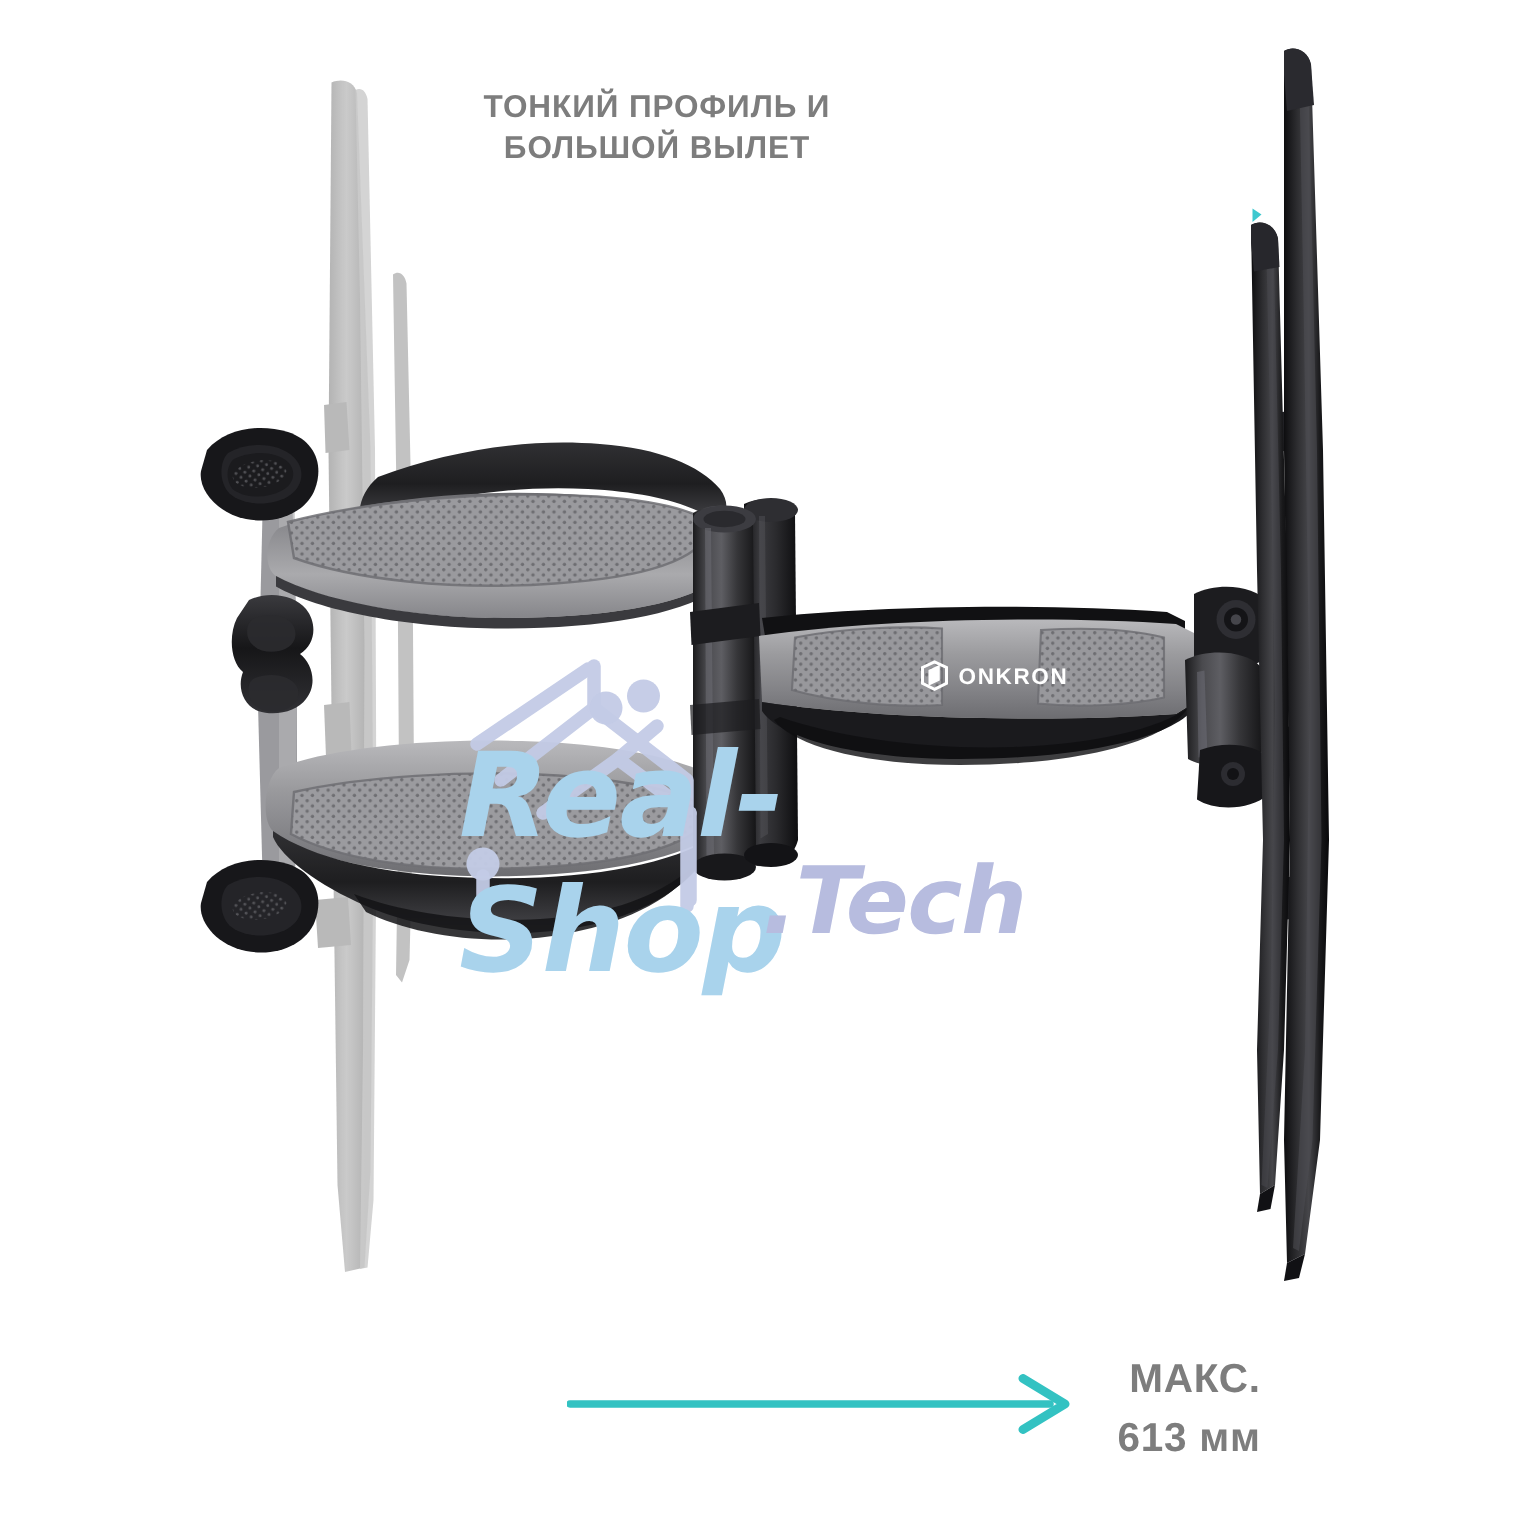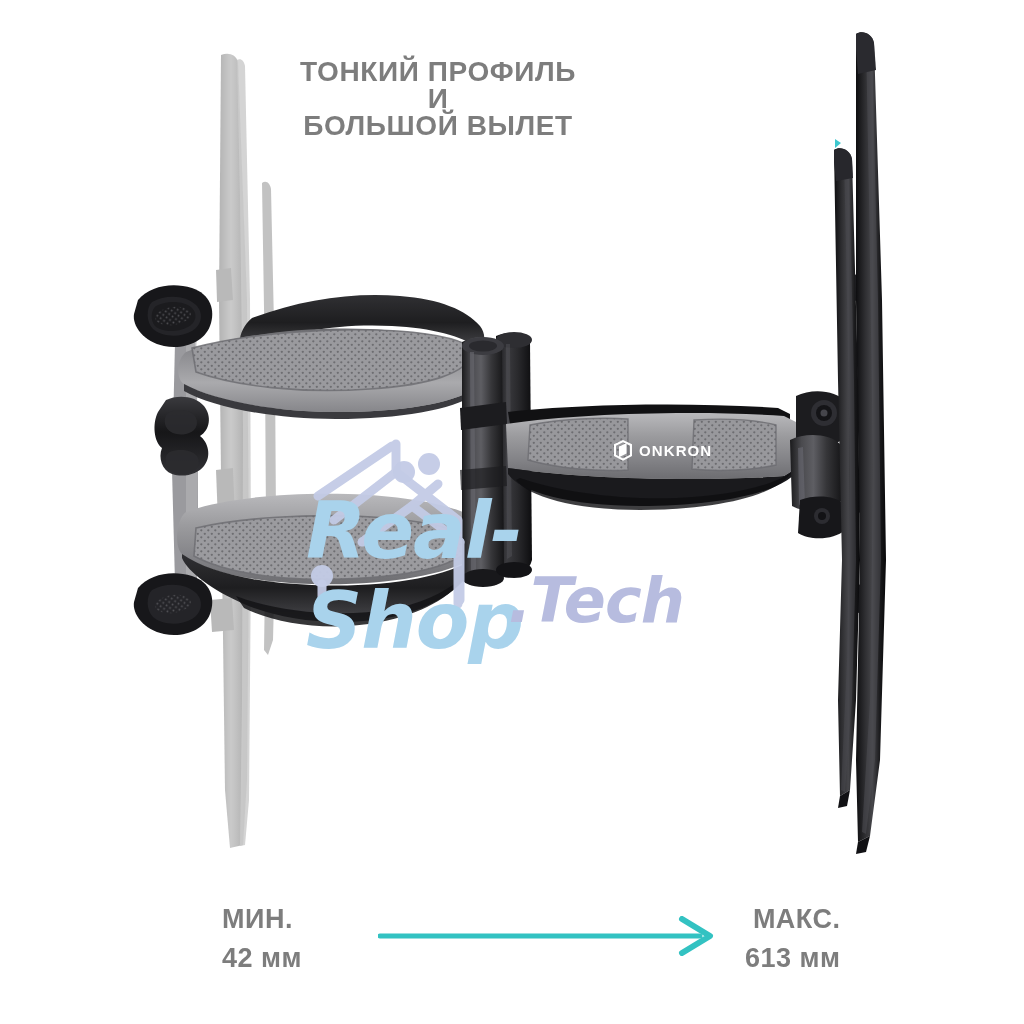--- a/index.html
+++ b/index.html
@@ -17,21 +17,21 @@
     background: #ffffff;
     overflow: hidden;
   }
   .headline {
     position: absolute;
     left: 288px;
     top: 58px;
     width: 300px;
     text-align: center;
     color: #7d7d7d;
-    font-size: 28px;
+    font-size: 21px;
     font-weight: 700;
     letter-spacing: 0.6px;
     line-height: 27px;
     white-space: pre-line;
     user-select: none;
   }
   .meas {
     position: absolute;
     color: #7d7d7d;
     font-size: 27px;
@@ -367,24 +367,20 @@
         <circle cx="22" cy="152" r="11"></circle>
       </g>
     </svg>
     <div class="wm-text" id="wm-real">Real-Shop</div>
     <div class="wm-text" id="wm-tech">.Tech</div>
   </div>
 
   <div class="headline no-sel">ТОНКИЙ ПРОФИЛЬ И
 БОЛЬШОЙ ВЫЛЕТ</div>
 
-  <div class="meas no-sel" id="meas-min">
-    <span class="unitline">МИН.</span>
-    <span class="unitline">42 мм</span>
-  </div>
 
   <div class="meas no-sel" id="meas-max">
     <span class="unitline">МАКС.</span>
     <span class="unitline">613 мм</span>
   </div>
 
   <div id="arrow-wrap">
     <svg width="340" height="40" viewBox="0 0 340 40" xmlns="http://www.w3.org/2000/svg">
       <line x1="2" y1="20" x2="322" y2="20" stroke="#33c2c2" stroke-width="5" stroke-linecap="round"></line>
       <polyline points="304,3 332,20 304,37" fill="none" stroke="#33c2c2" stroke-width="6" stroke-linecap="round" stroke-linejoin="round"></polyline>

